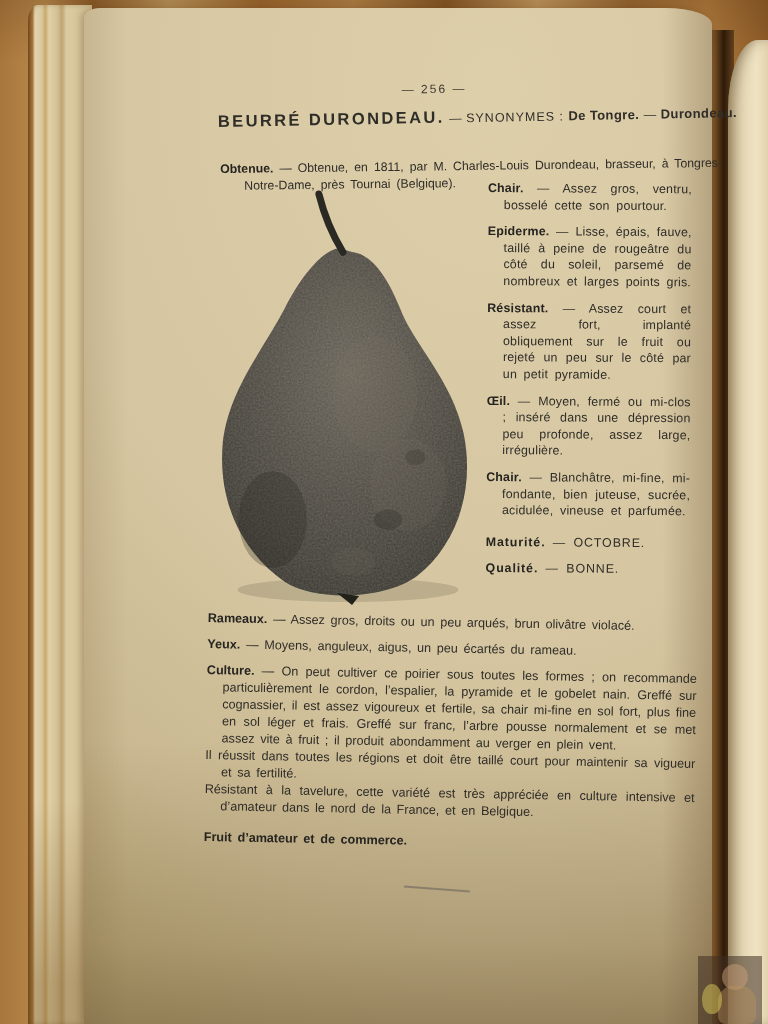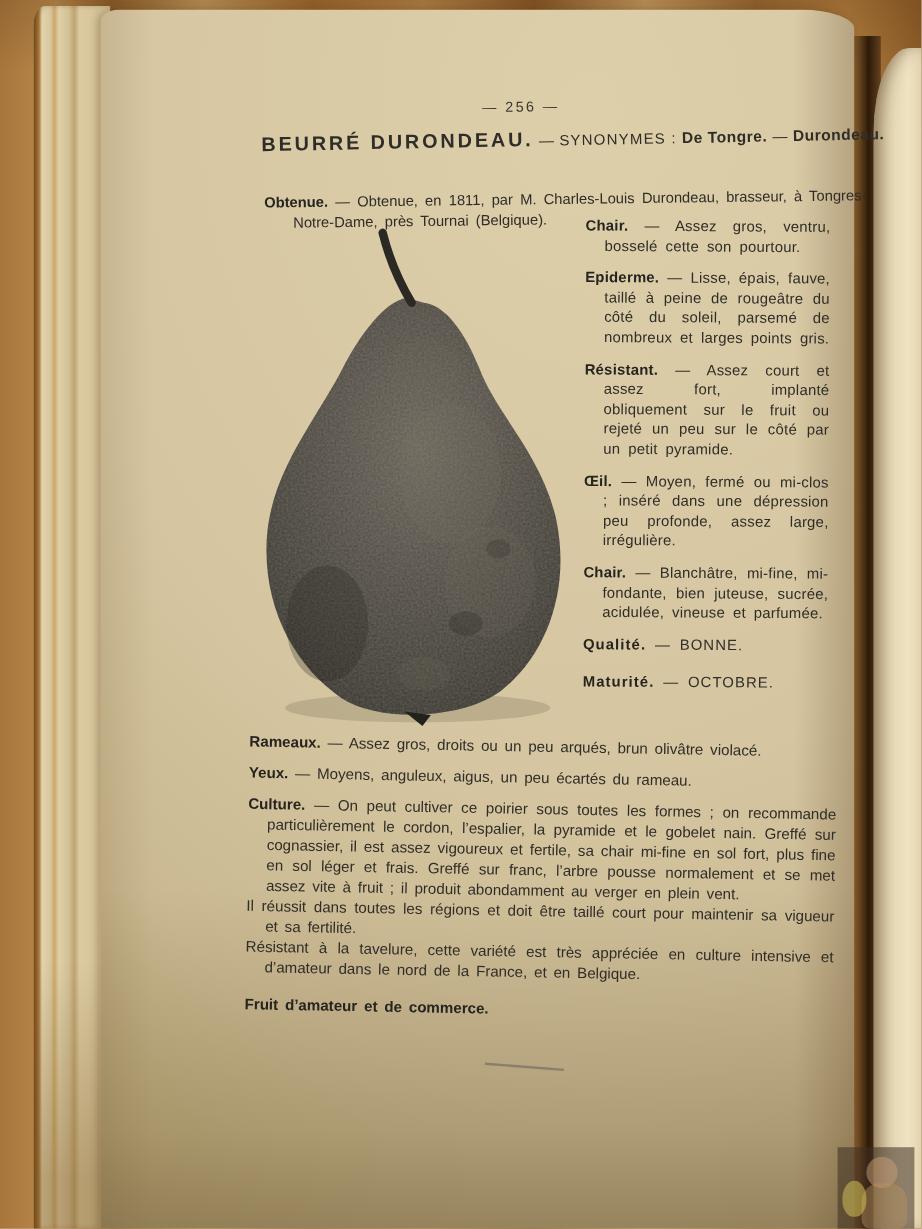--- a/index.html
+++ b/index.html
@@ -161,27 +161,27 @@
       <span>— Assez court et assez fort, implanté obliquement sur le fruit ou rejeté un peu sur le côté par un petit pyramide.</span>
     </p>
     <p class="entry">
       <b>Œil.</b>
       <span>— Moyen, fermé ou mi-clos ; inséré dans une dépression peu profonde, assez large, irrégulière.</span>
     </p>
     <p class="entry">
       <b>Chair.</b>
       <span>— Blanchâtre, mi-fine, mi-fondante, bien juteuse, sucrée, acidulée, vineuse et parfumée.</span>
     </p>
+    <p class="entry caps-val last">
+      <b>Maturité.</b>
+      <span>— OCTOBRE.</span>
+    </p>
     <p class="entry caps-val">
       <b>Qualité.</b>
       <span>— BONNE.</span>
-    </p>
-    <p class="entry caps-val last">
-      <b>Maturité.</b>
-      <span>— OCTOBRE.</span>
     </p>
   </div>
 
   <div class="bottom-block">
     <p class="bpara">
       <b>Rameaux.</b>
       <span>— Assez gros, droits ou un peu arqués, brun olivâtre violacé.</span>
     </p>
     <p class="bpara">
       <b>Yeux.</b>

